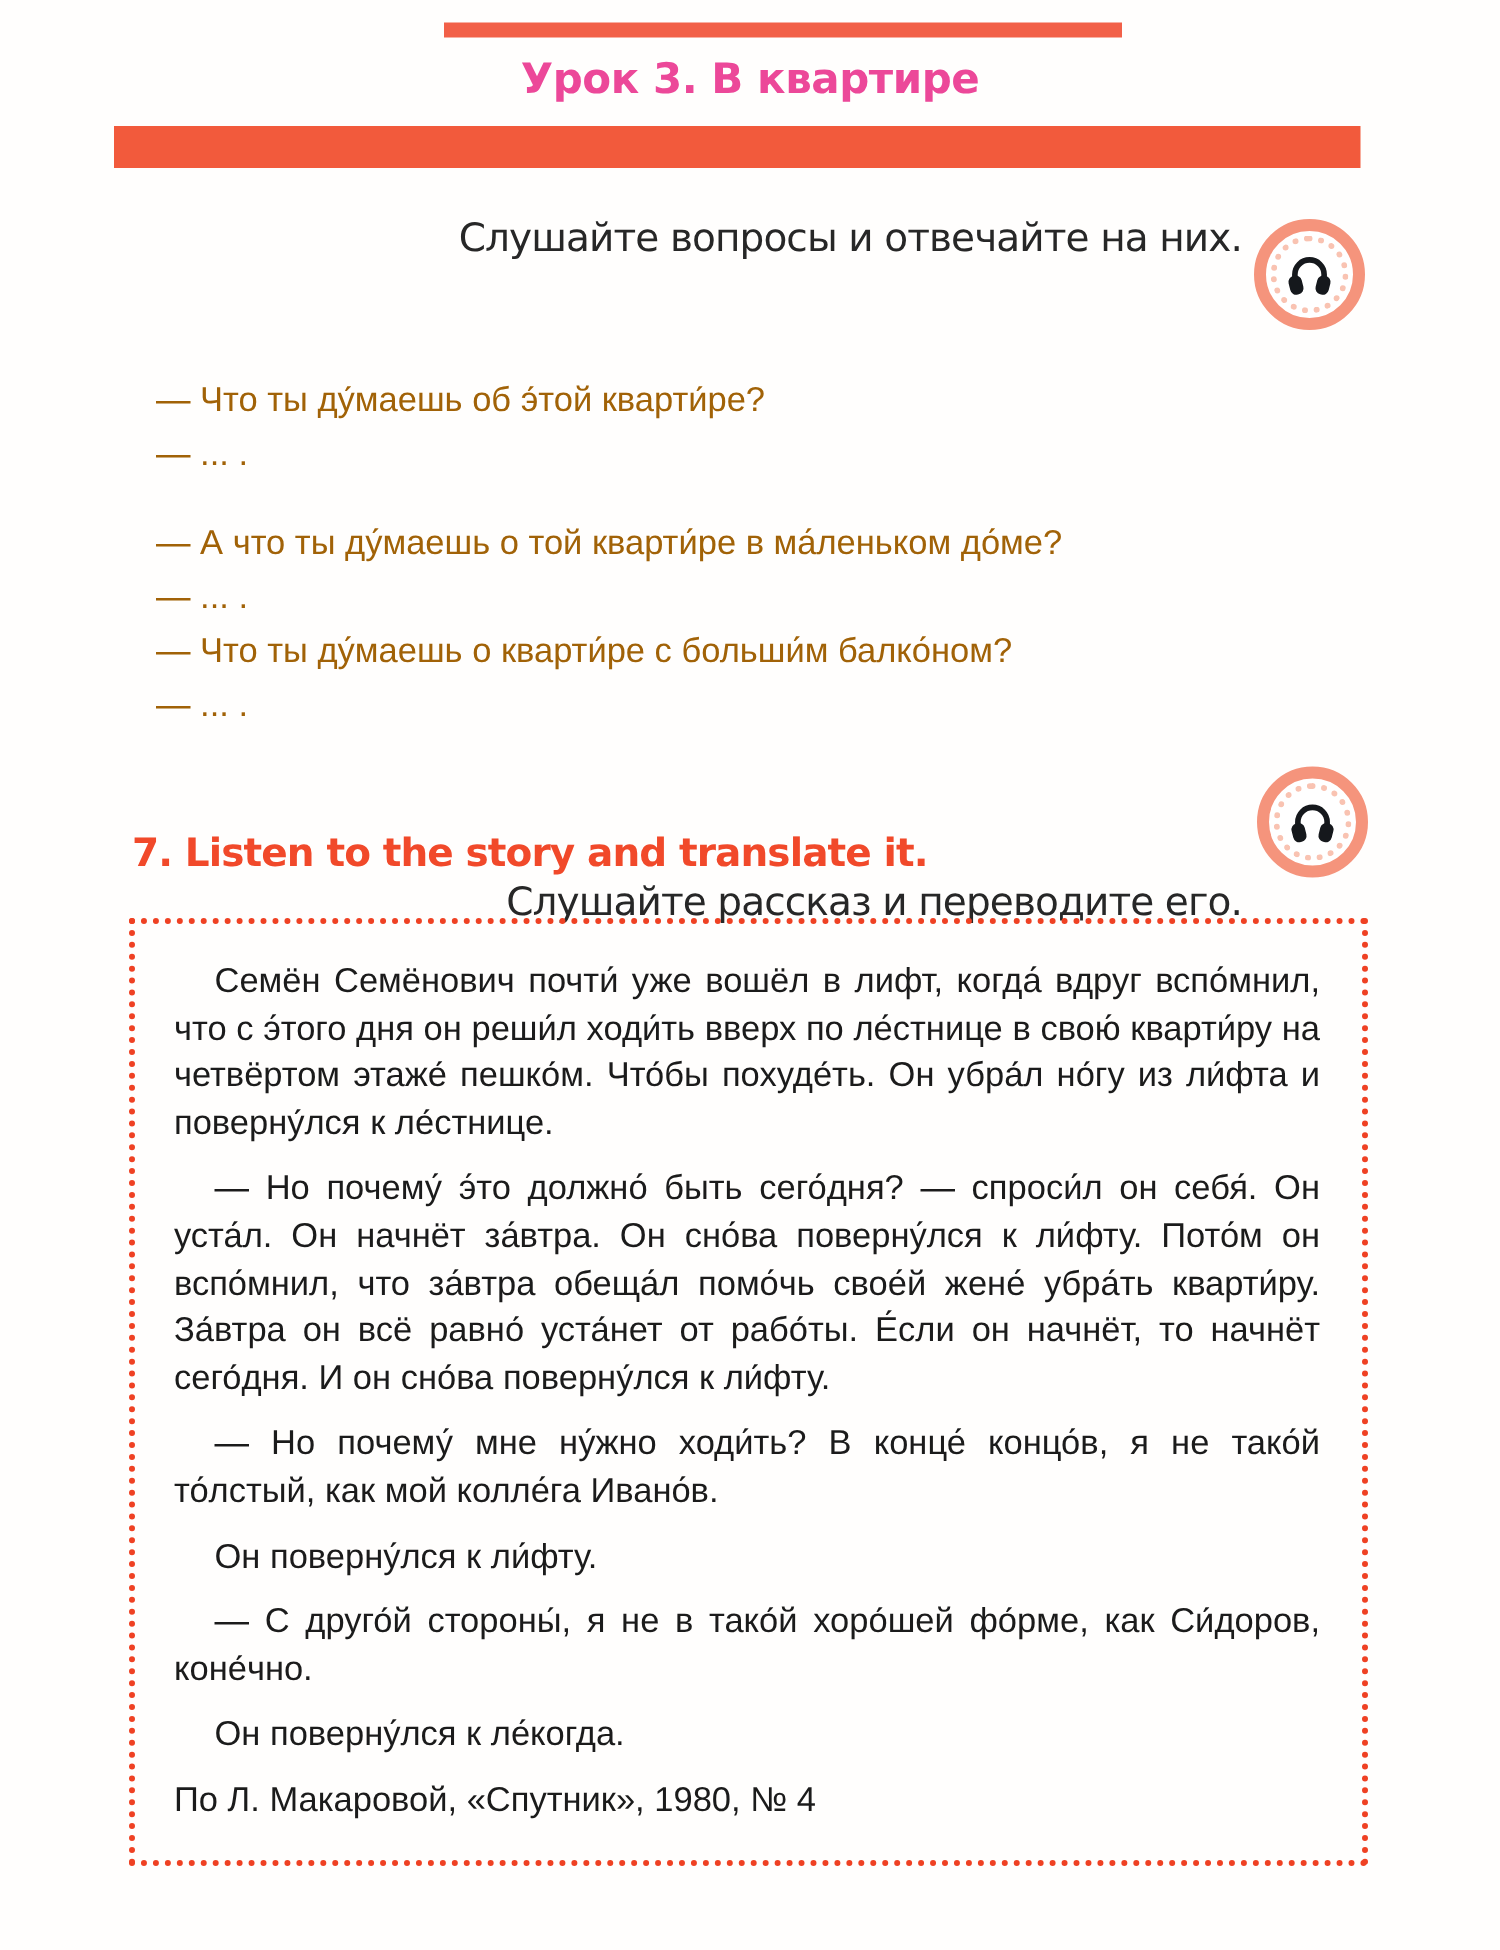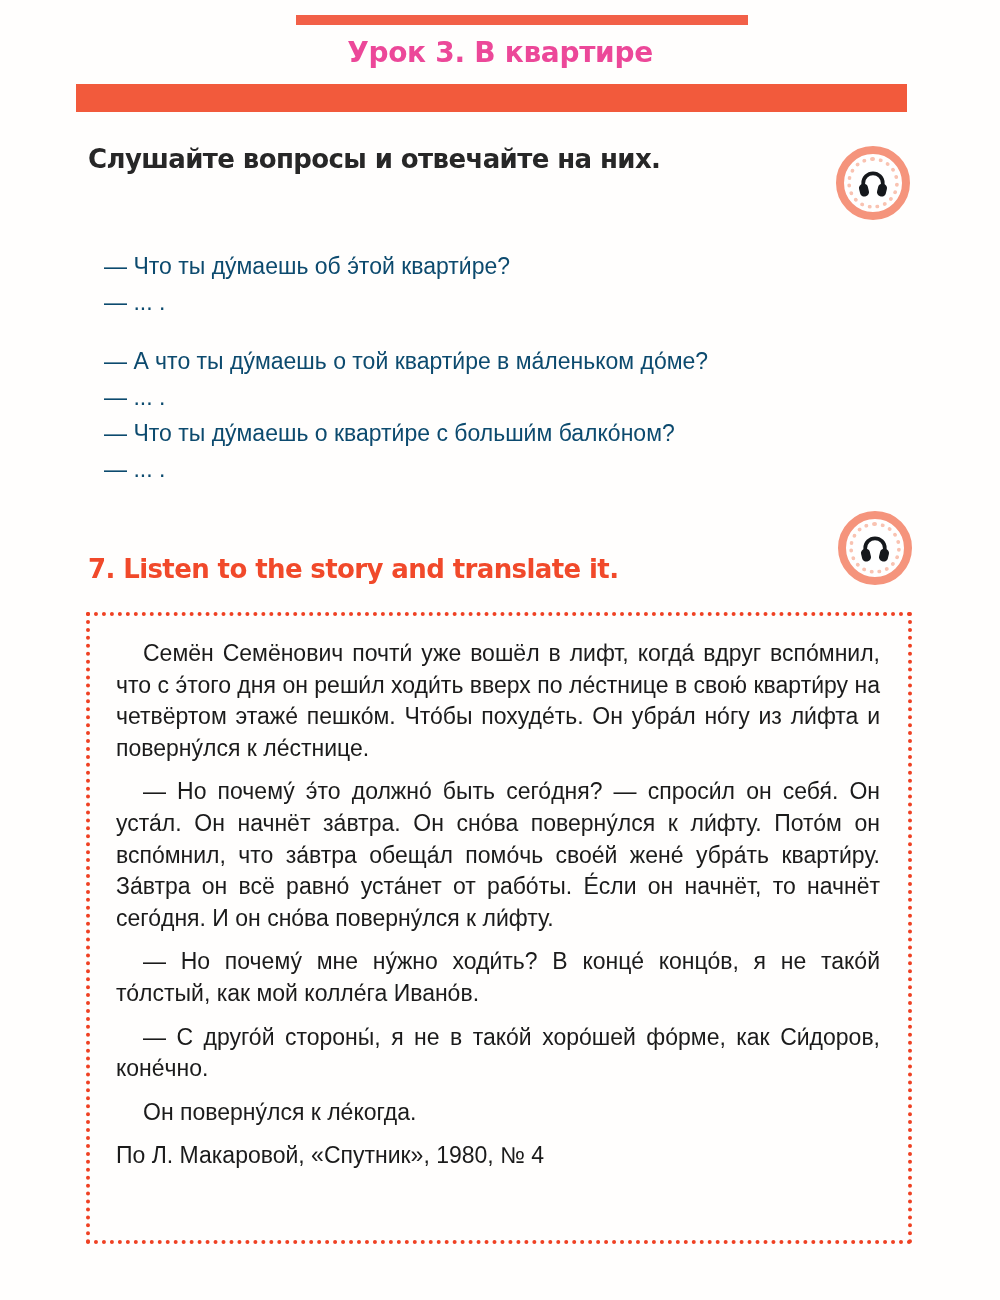--- a/index.html
+++ b/index.html
@@ -23,42 +23,42 @@
 
   
   .ex-head{position:absolute;left:88px;width:740px;}
   .ex6-head{top:143px;}
   .ex7-head{top:513px;margin-top:40px;}
   .ex-title-en{
     font-family:"DejaVu Sans",sans-serif;font-weight:bold;
     font-size:26px;line-height:33px;color:#f1492a;letter-spacing:-0.6px;
   }
   .ex-title-ru{
-    font-family:"DejaVu Sans",sans-serif;font-weight:bold;
-    font-size:26px;line-height:32px;color:#272727;letter-spacing:-0.6px;
+    font-family:"DejaVu Sans",sans-serif;font-weight:normal;
+    font-size:26px;line-height:32px;color:#272727;letter-spacing:-0.6px;text-align:right;
   }
 
   
   .audio-badge{
     position:absolute;width:74px;height:74px;border-radius:50%;
     border:8px solid #f5947c;background:#fff;
     display:flex;align-items:center;justify-content:center;box-sizing:border-box;
   }
   .badge6{left:836px;top:146px;}
   .badge7{left:838px;top:511px;}
   .audio-badge-inner{
     width:52px;height:52px;border-radius:50%;
     border:4px dotted #f9c3b2;box-sizing:border-box;
     display:flex;align-items:center;justify-content:center;
   }
 
   
   .questions{
     position:absolute;left:104px;top:248px;width:760px;
-    font-size:23px;line-height:36px;color:#0c4a6e;
+    font-size:23px;line-height:36px;color:#a16207;
   }
   .q-line{white-space:nowrap;}
   .q-gap{height:23px;}
 
   
   .story-box{
     position:absolute;left:86px;top:612px;width:826px;height:632px;
     box-sizing:border-box;
     border:4px dotted #ef4123;
     padding:10px 16px 8px 14px;
@@ -96,34 +96,36 @@
     <div class="q-line">— ... .</div>
     <div class="q-gap"></div>
     <div class="q-line">— А что ты ду́маешь о той кварти́ре в ма́леньком до́ме?</div>
     <div class="q-line">— ... .</div>
     <div class="q-line">— Что ты ду́маешь о кварти́ре с больши́м балко́ном?</div>
     <div class="q-line">— ... .</div>
   </div>
 
   <section class="ex-head ex7-head">
     <div class="ex-title-en">7. Listen to the story and translate it.</div>
+    <div class="ex-title-ru">Слушайте рассказ и переводите его.</div>
   </section>
 
   <div class="audio-badge badge7">
     <div class="audio-badge-inner">
       <svg width="36" height="36" viewBox="0 0 48 48">
         <path d="M11 31 v-7 a13 13 0 0 1 26 0 v7" fill="none" stroke="#15181c" stroke-width="5" stroke-linecap="round"></path>
         <rect x="6" y="25" width="12" height="17" rx="5.5" fill="#15181c" transform="rotate(-14 12 33.5)"></rect>
         <rect x="30" y="25" width="12" height="17" rx="5.5" fill="#15181c" transform="rotate(14 36 33.5)"></rect>
       </svg>
     </div>
   </div>
 
   <div class="story-box">
     <p>Семён Семёнович почти́ уже вошёл в лифт, когда́ вдруг вспо́мнил, что с э́того дня он реши́л ходи́ть вверх по ле́стнице в свою́ кварти́ру на четвёртом этаже́ пешко́м. Что́бы похуде́ть. Он убра́л но́гу из ли́фта и поверну́лся к ле́стнице.</p>
     <p>— Но почему́ э́то должно́ быть сего́дня? — спроси́л он себя́. Он уста́л. Он начнёт за́втра. Он сно́ва поверну́лся к ли́фту. Пото́м он вспо́мнил, что за́втра обеща́л помо́чь свое́й жене́ убра́ть кварти́ру. За́втра он всё равно́ уста́нет от рабо́ты. Е́сли он начнёт, то начнёт сего́дня. И он сно́ва поверну́лся к ли́фту.</p>
     <p>— Но почему́ мне ну́жно ходи́ть? В конце́ концо́в, я не тако́й то́лстый, как мой колле́га Ивано́в.</p>
+    <p>Он поверну́лся к ли́фту.</p>
     <p>— С друго́й стороны́, я не в тако́й хоро́шей фо́рме, как Си́доров, коне́чно.</p>
     <p>Он поверну́лся к ле́когда.</p>
     <p class="attribution">По Л. Макаровой, «Спутник», 1980, № 4</p>
   </div>
 
 </div>
 
 </body></html>

